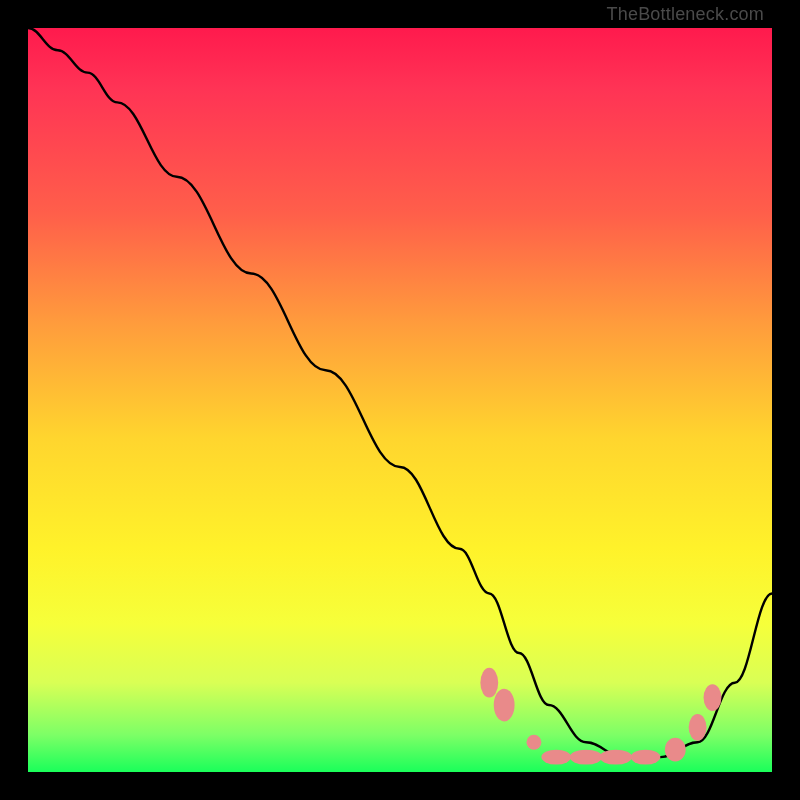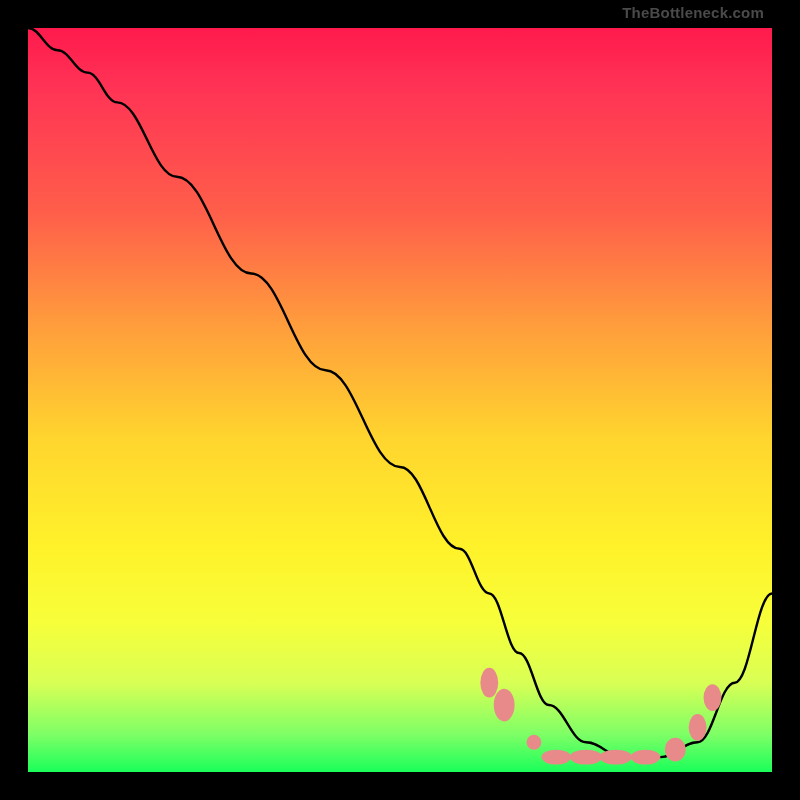--- a/index.html
+++ b/index.html
@@ -38,22 +38,22 @@
       #d9ff55 88%,
       #7dff66 95%,
       #1aff5a 100%
     );
   }
   .watermark {
     position: absolute;
     top: 4px;
     right: 36px;
     color: #4a4a4a;
-    font-size: 15px;
-    font-weight: 700;
+    font-size: 18px;
+    font-weight: 400;
     letter-spacing: 0.2px;
   }
   svg.curve {
     position: absolute;
     left: 28px;
     top: 28px;
     width: 744px;
     height: 744px;
   }
 </style>

